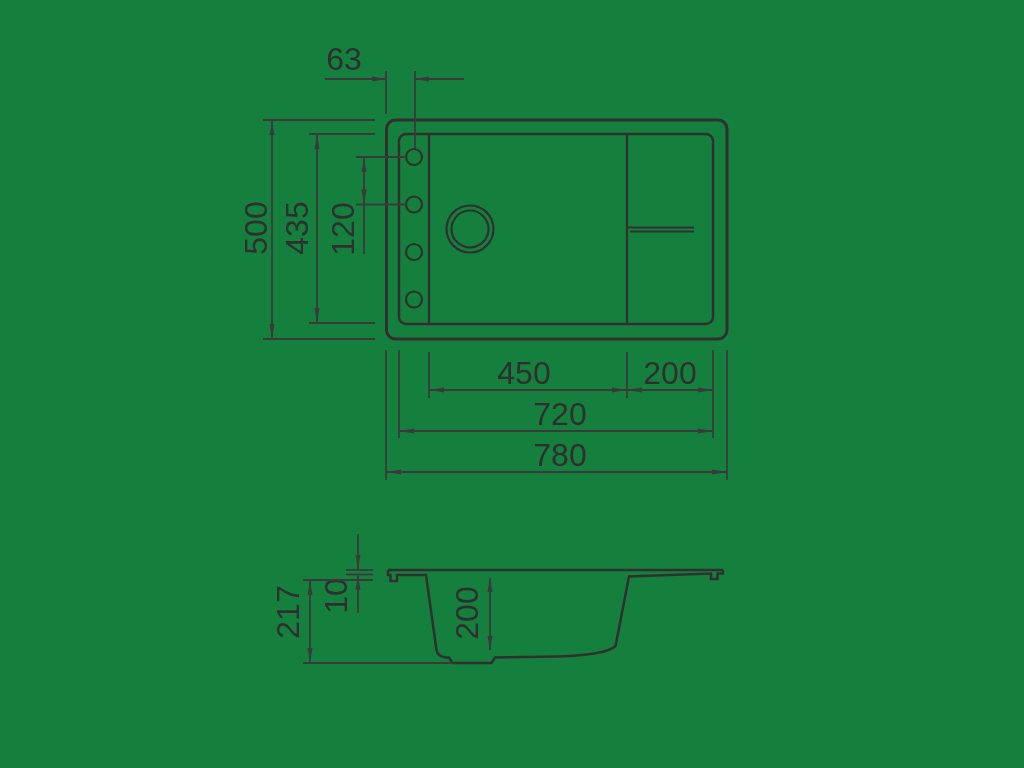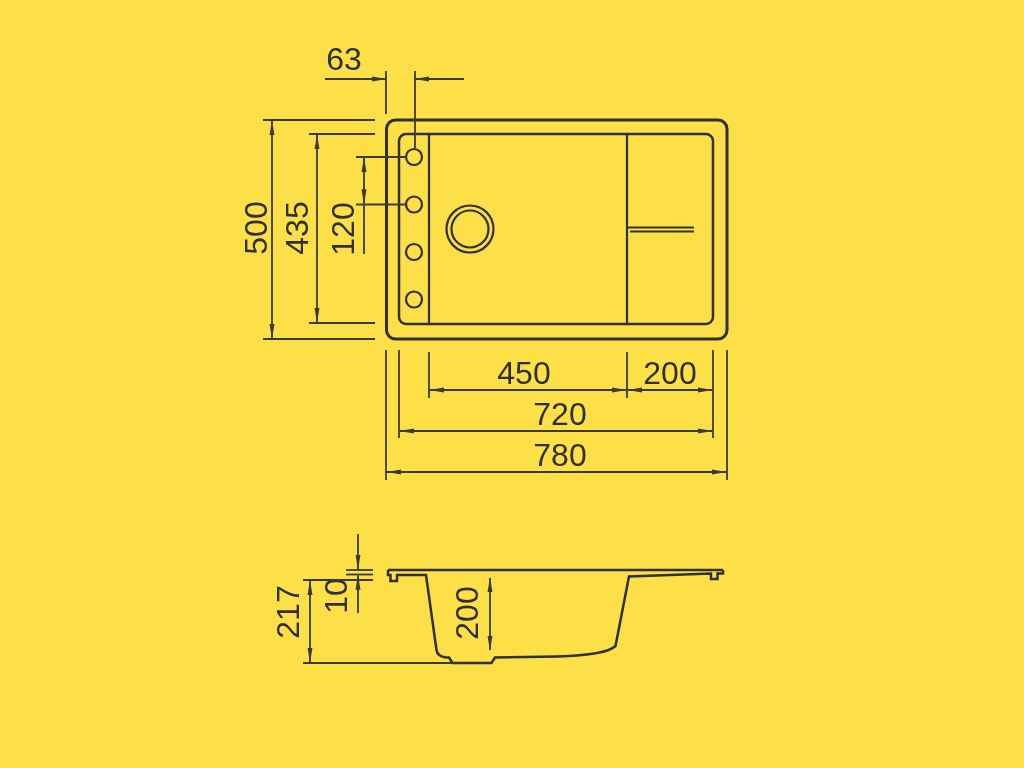--- a/index.html
+++ b/index.html
@@ -8,21 +8,21 @@
     background: #ffffff;
     width: 1024px;
     height: 768px;
     overflow: hidden;
     font-family: "Liberation Sans", sans-serif;
   }
   #stage {
     position: relative;
     width: 1024px;
     height: 768px;
-    background: #fde047;
+    background: #15803d;
   }
   svg { display: block; }
   svg text {
     font-family: "Liberation Sans", "DejaVu Sans", sans-serif;
     font-size: 32px;
     fill: #2f2f2f;
   }
   .obj  { stroke: #303030; fill: none; }
   .obj-thick { stroke-width: 3; }
   .obj-mid   { stroke-width: 2.5; }

